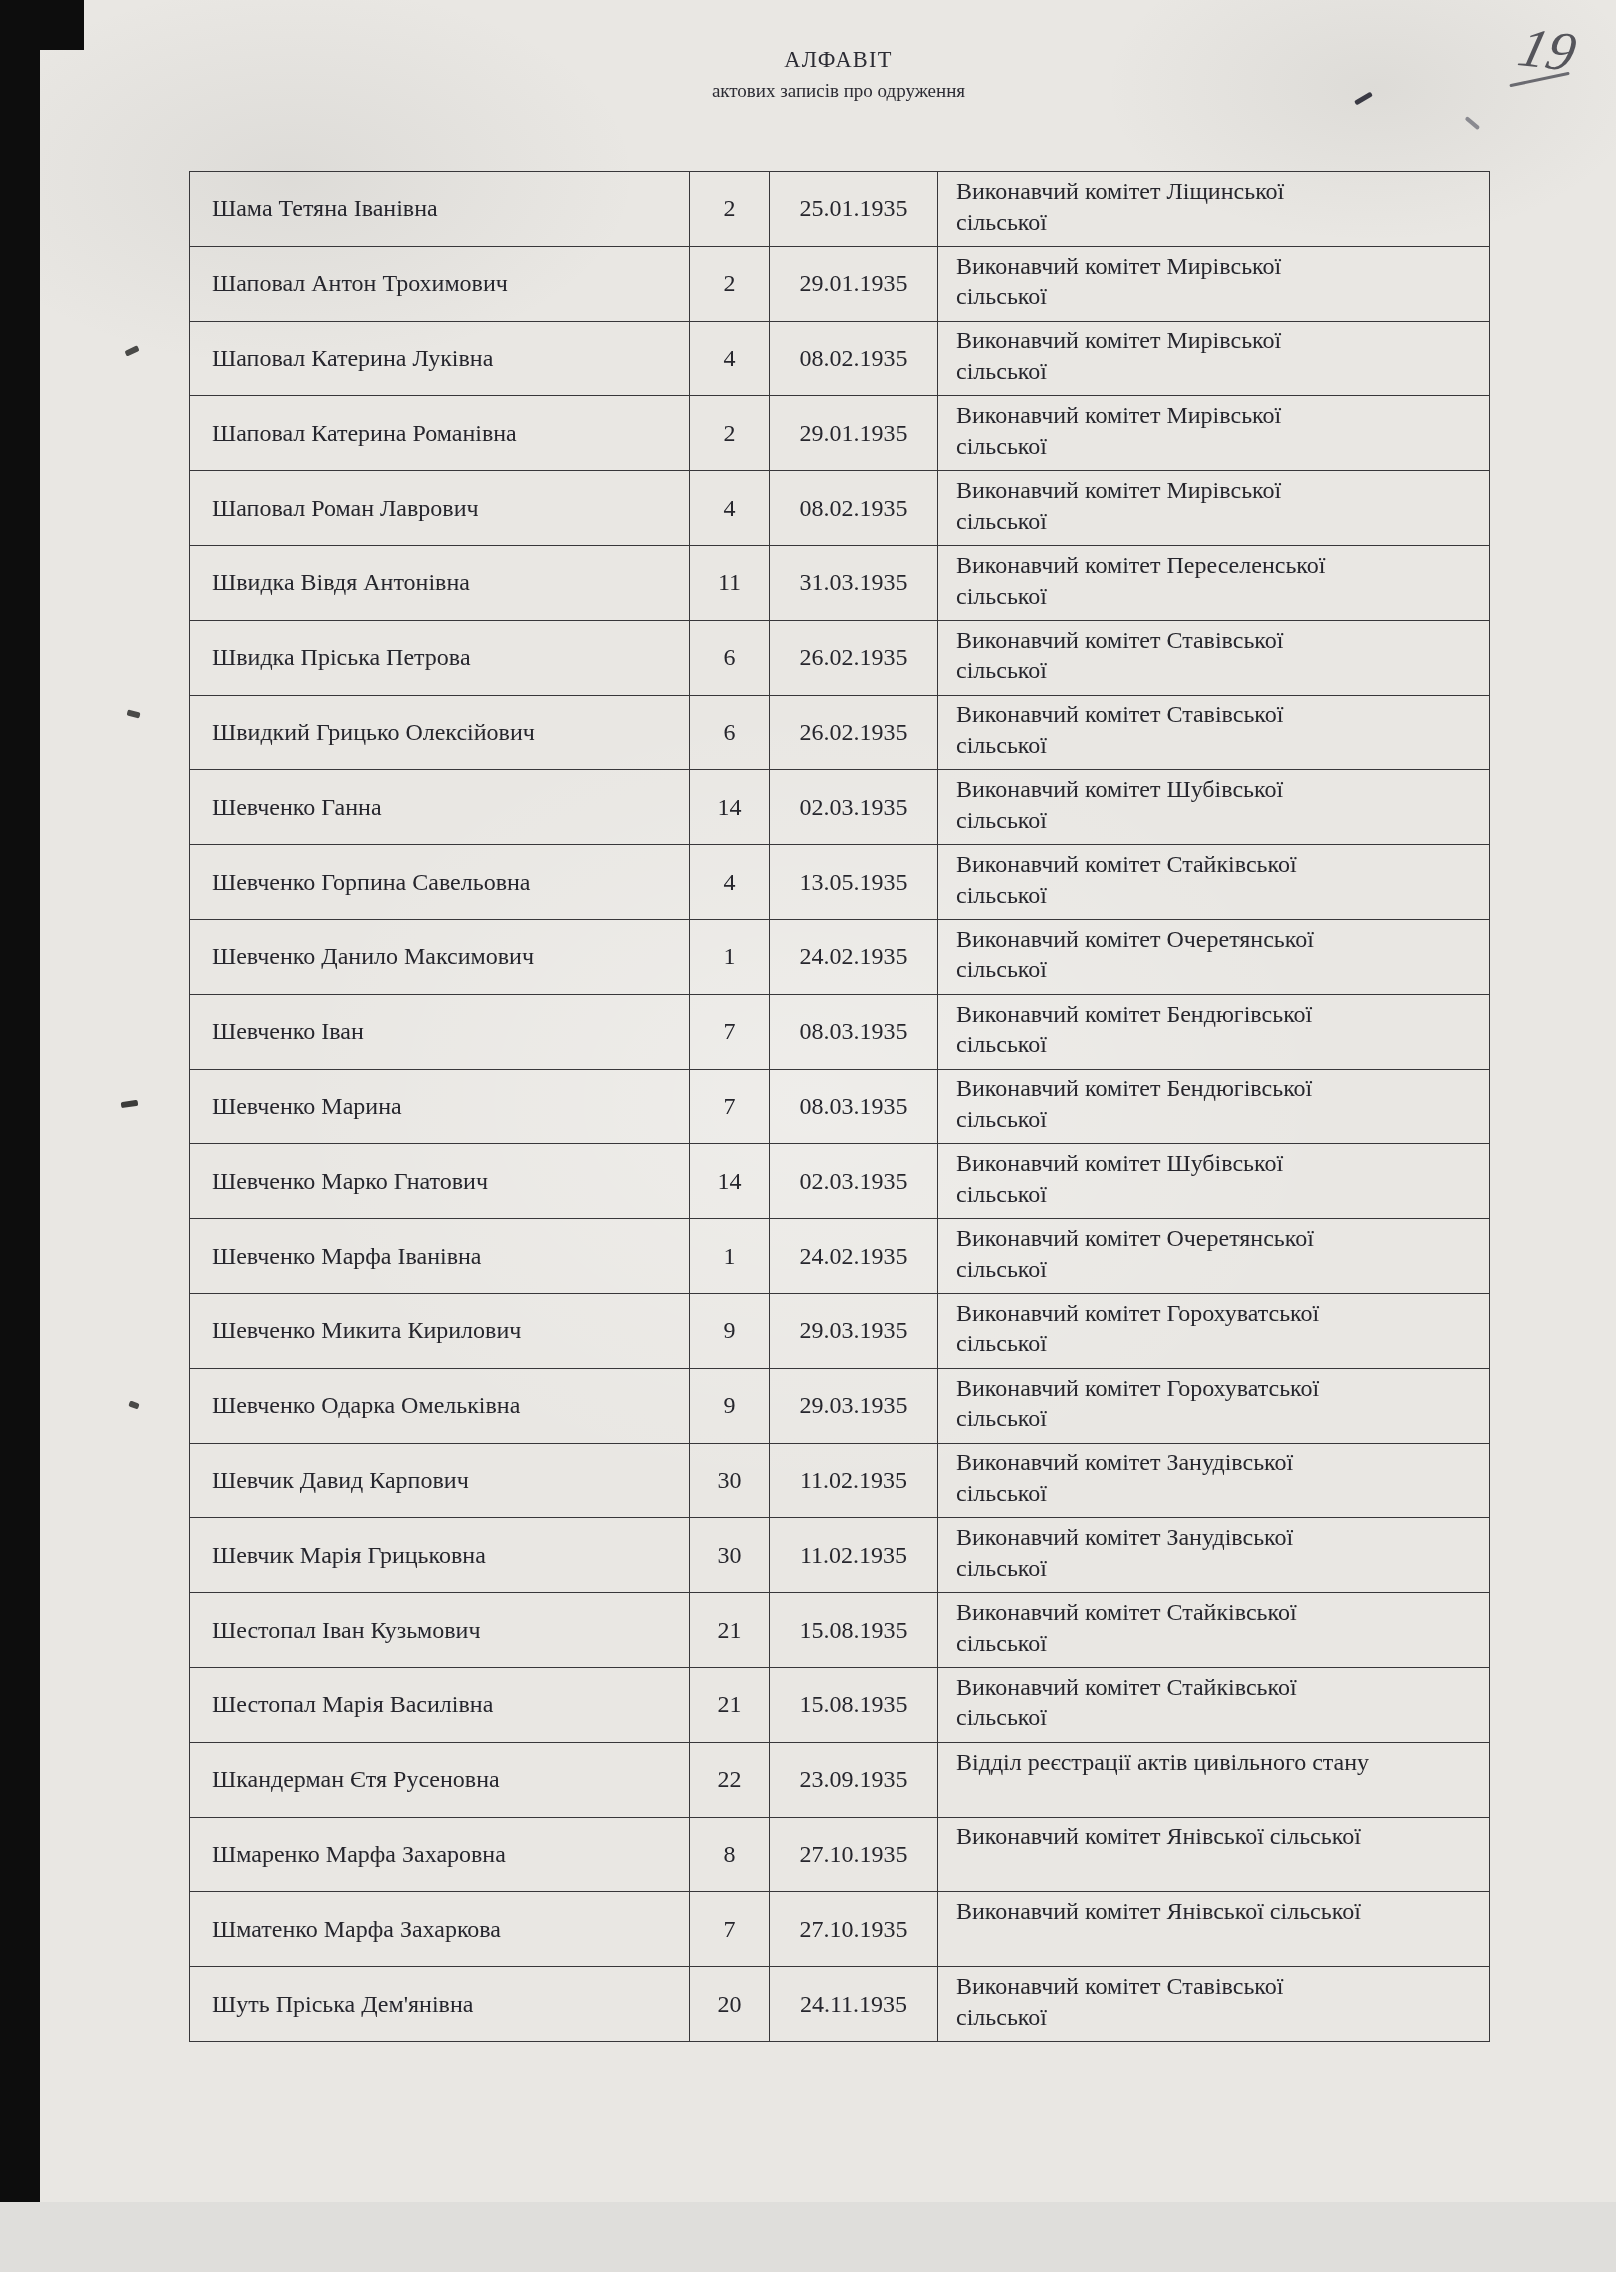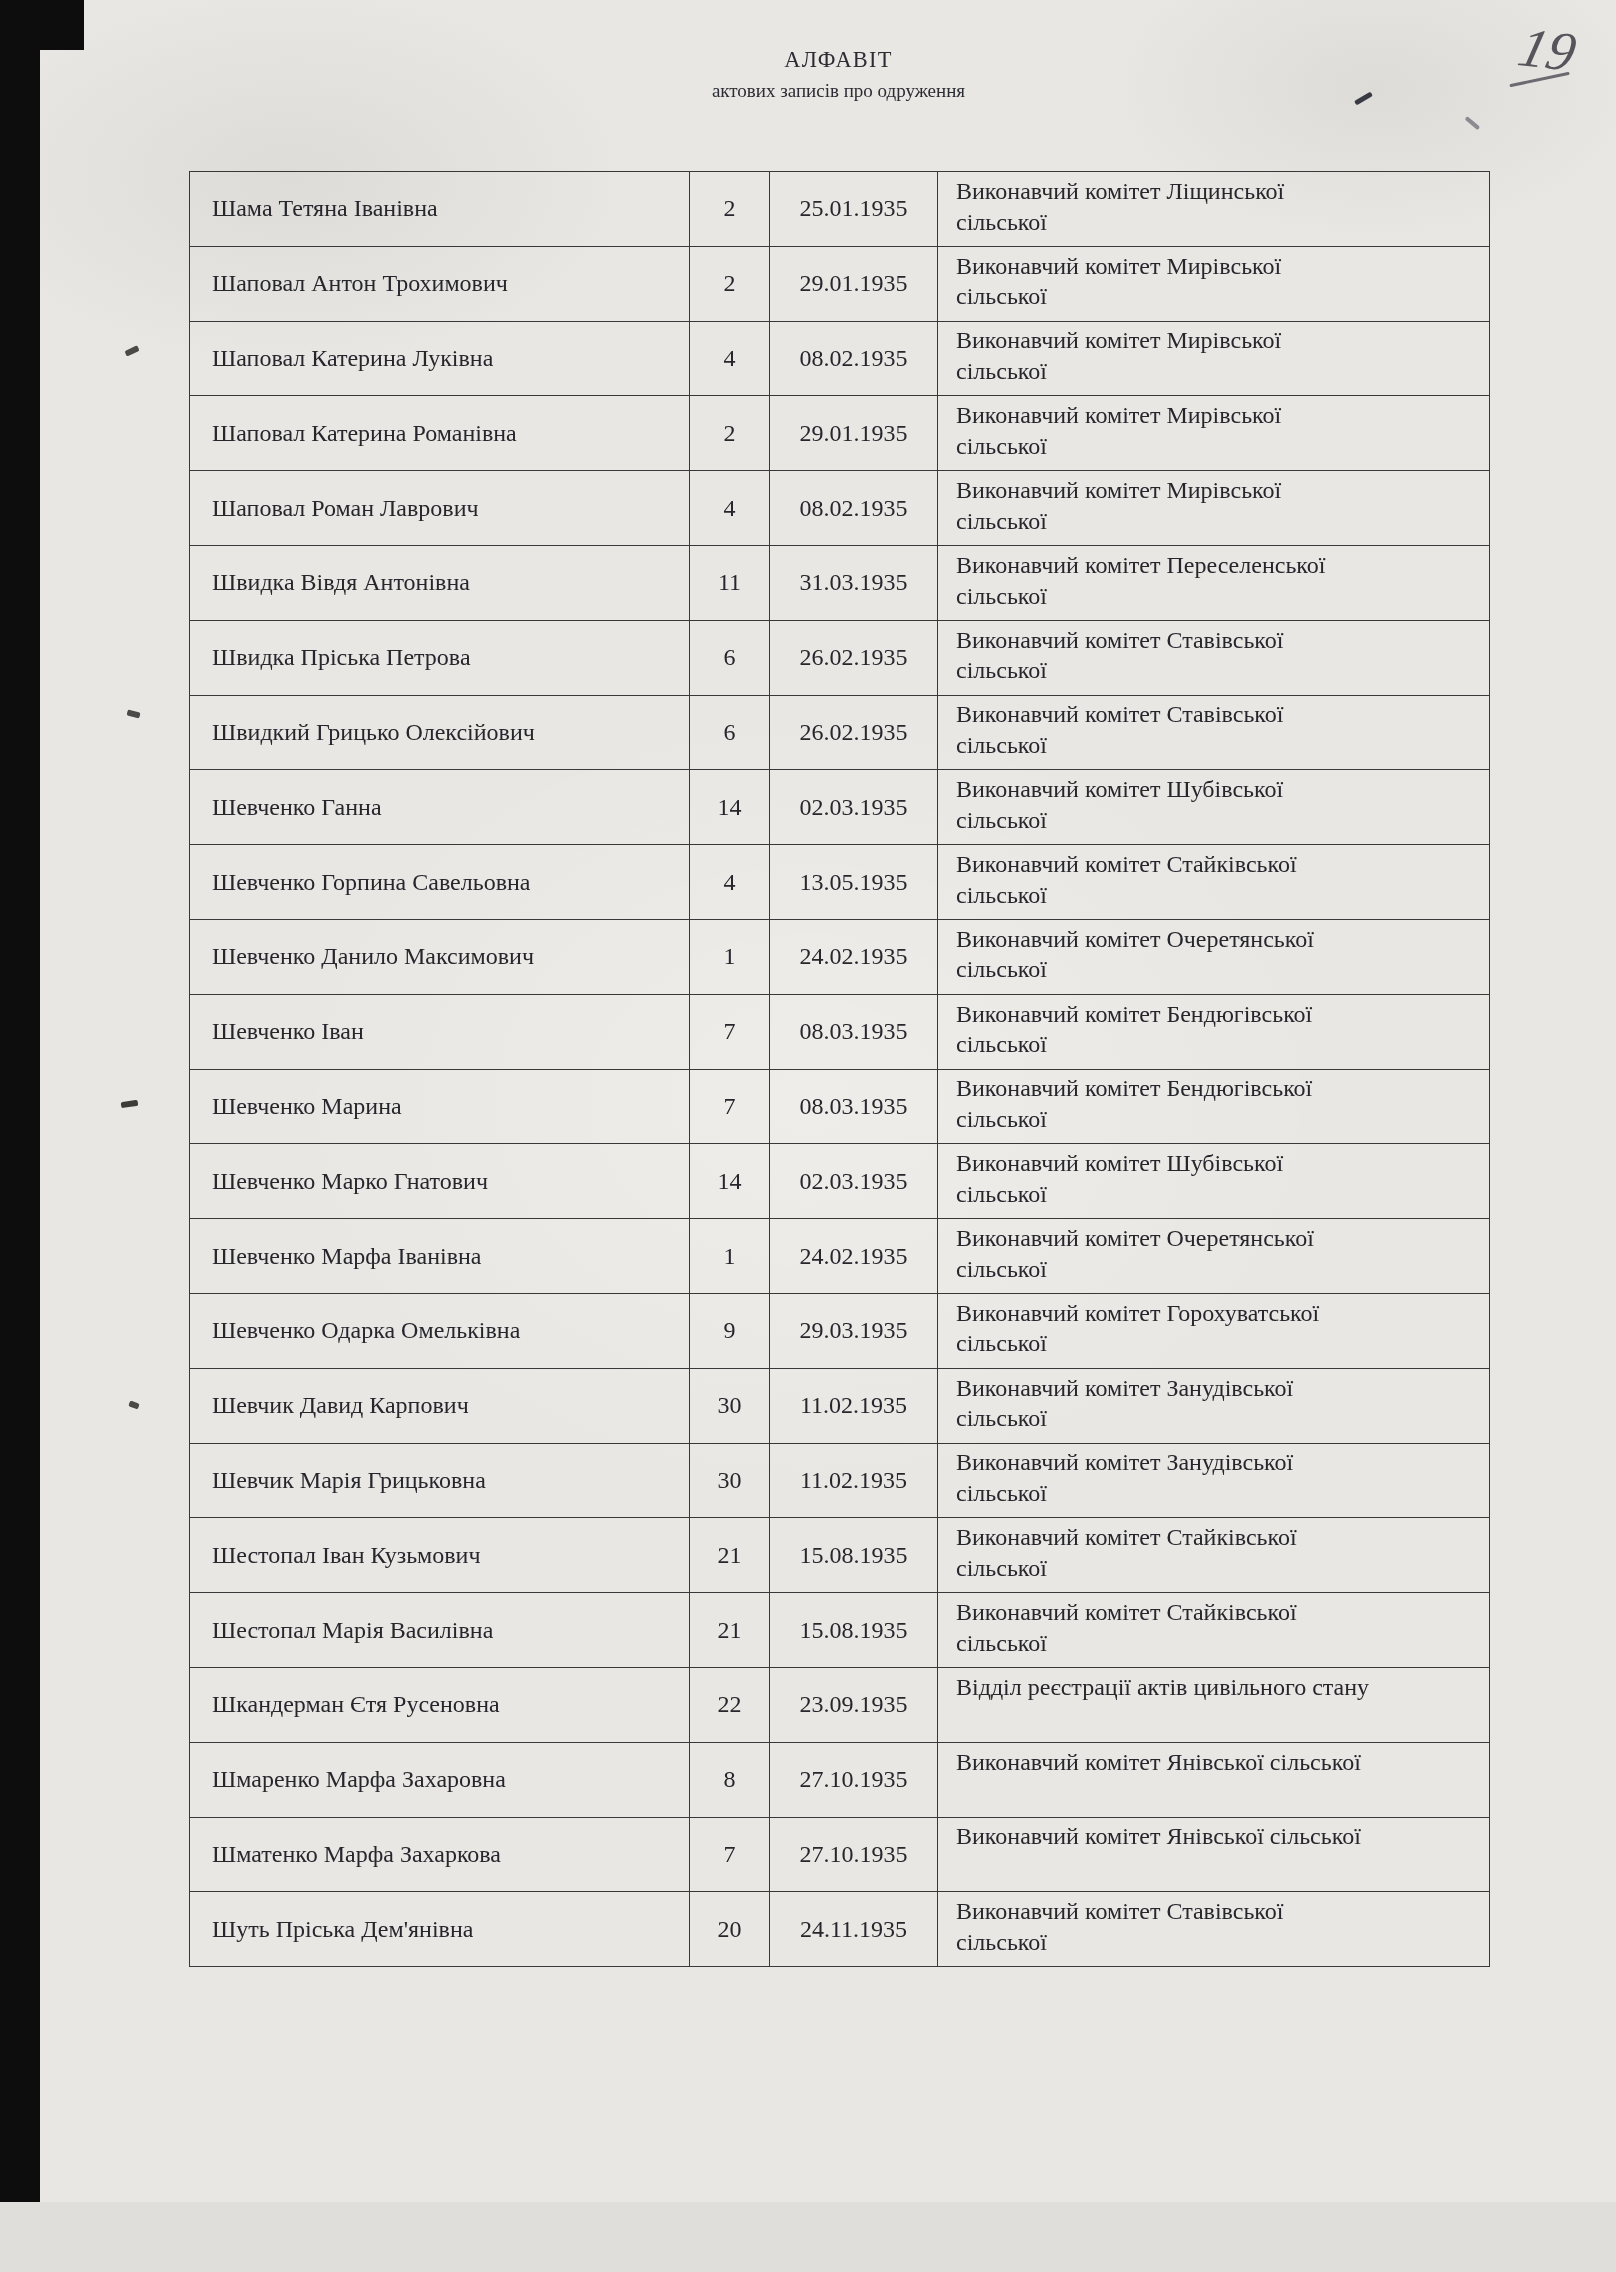--- a/index.html
+++ b/index.html
@@ -215,20 +215,27 @@
 сільської</td>
         </tr>
         <tr>
           <td class="cell-name">Шевченко Марфа Іванівна</td>
           <td class="cell-num">1</td>
           <td class="cell-date">24.02.1935</td>
           <td class="cell-org">Виконавчий комітет Очеретянської
 сільської</td>
         </tr>
         <tr>
+          <td class="cell-name">Шевченко Микита Кирилович</td>
+          <td class="cell-num">9</td>
+          <td class="cell-date">29.03.1935</td>
+          <td class="cell-org">Виконавчий комітет Горохуватської
+сільської</td>
+        </tr>
+        <tr>
           <td class="cell-name">Шевченко Одарка Омельківна</td>
           <td class="cell-num">9</td>
           <td class="cell-date">29.03.1935</td>
           <td class="cell-org">Виконавчий комітет Горохуватської
 сільської</td>
         </tr>
         <tr>
           <td class="cell-name">Шевчик Давид Карпович</td>
           <td class="cell-num">30</td>
           <td class="cell-date">11.02.1935</td>

